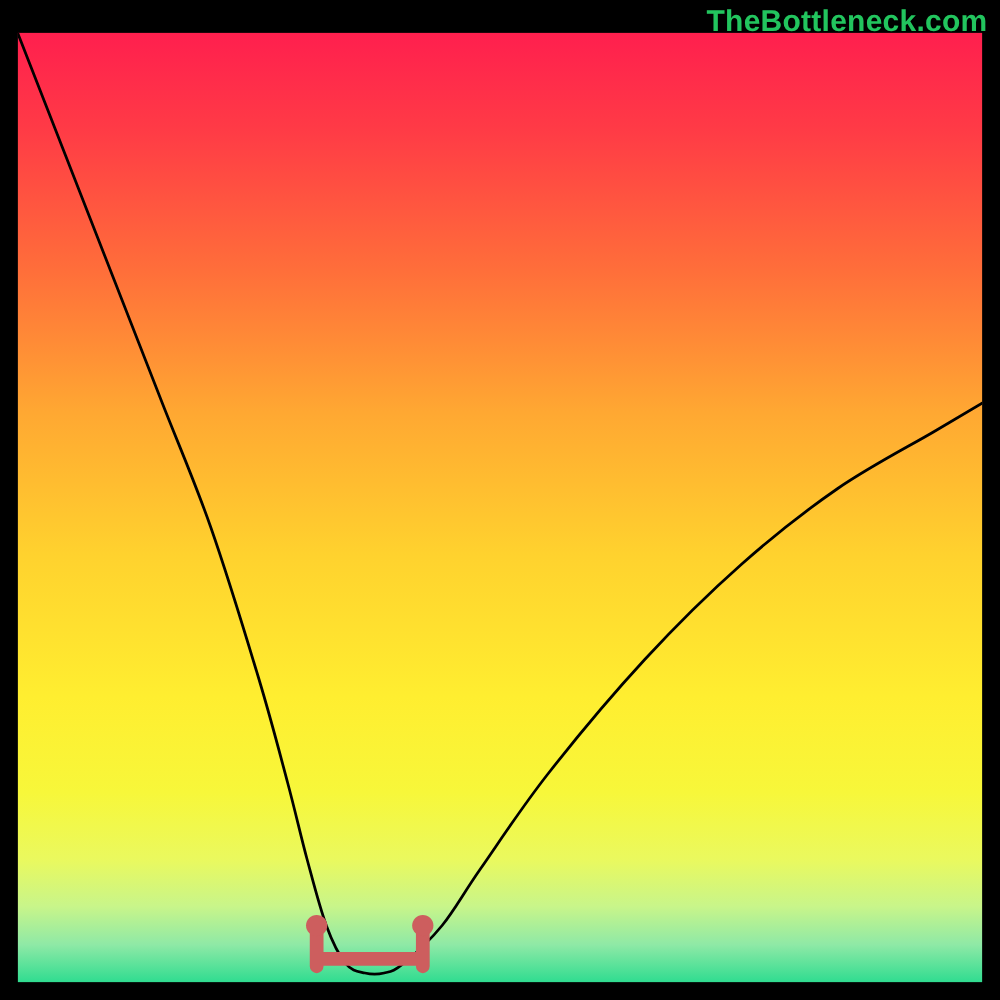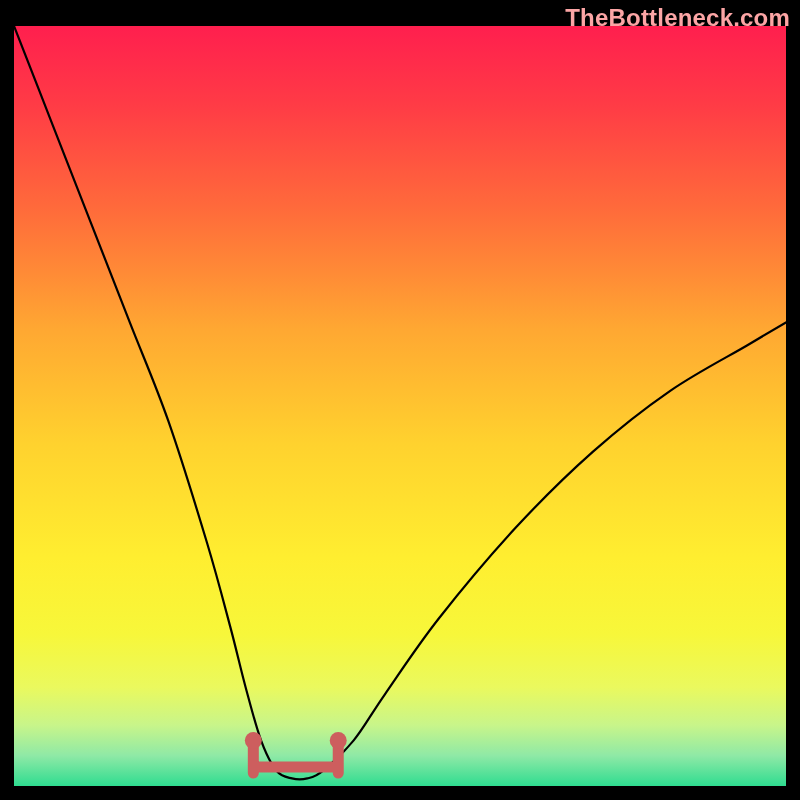--- a/index.html
+++ b/index.html
@@ -14,21 +14,21 @@
   .frame {
     position: relative;
     width: 800px;
     height: 800px;
     background: #000;
   }
   .watermark {
     position: absolute;
     top: 4px;
     right: 10px;
-    color: #fca5a5;
+    color: #22c55e;
     font-size: 24px;
     font-weight: 600;
     letter-spacing: 0.2px;
     z-index: 5;
   }
   .plot {
     position: absolute;
     left: 14px;
     top: 26px;
     width: 772px;

